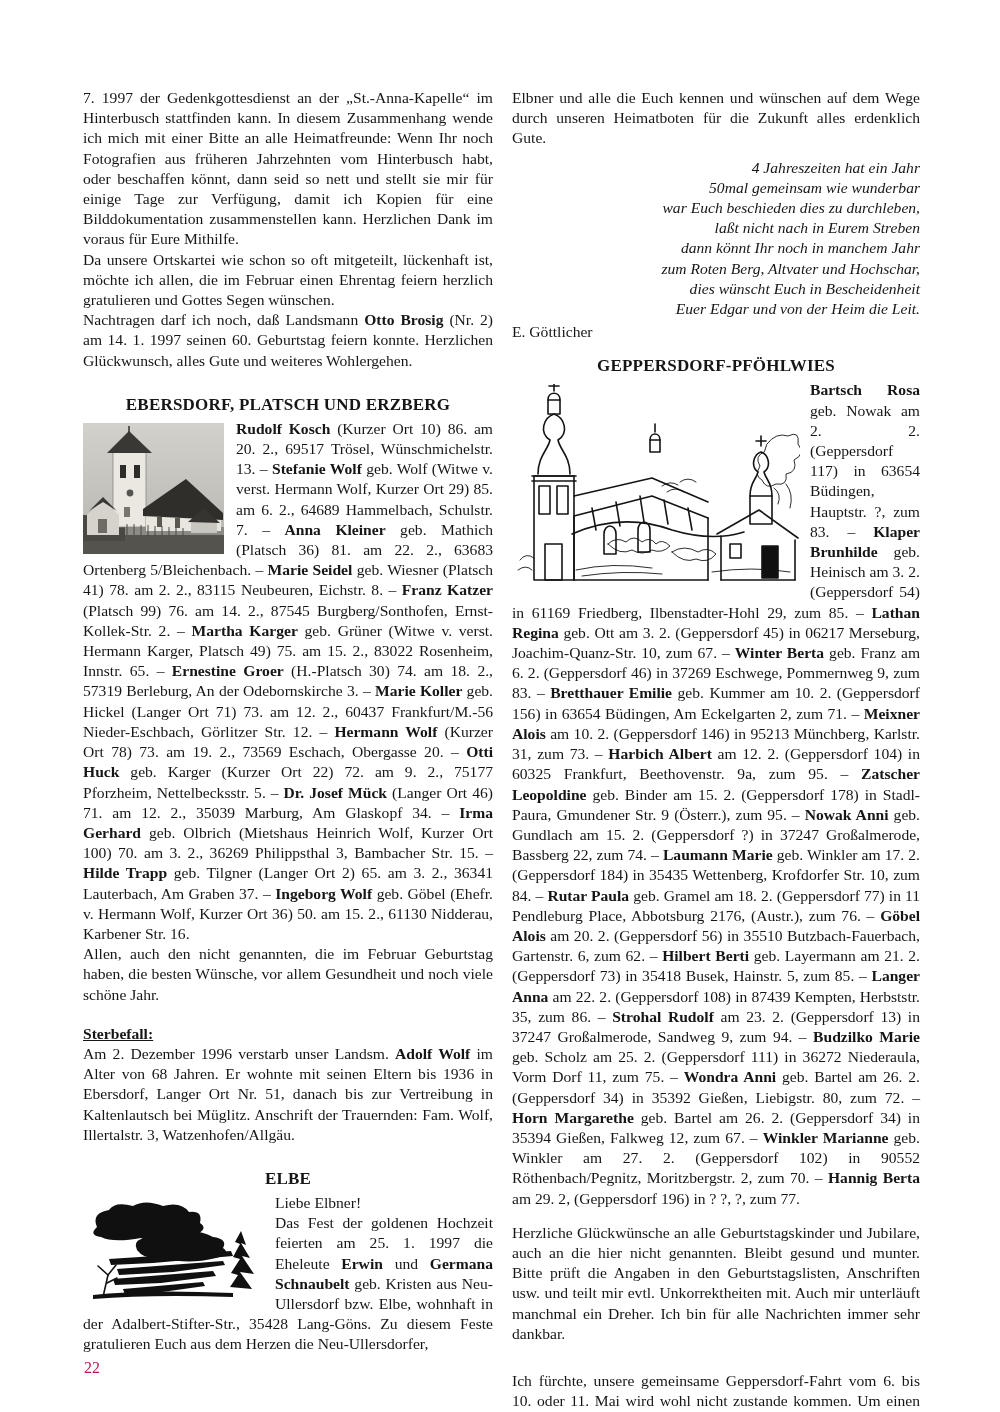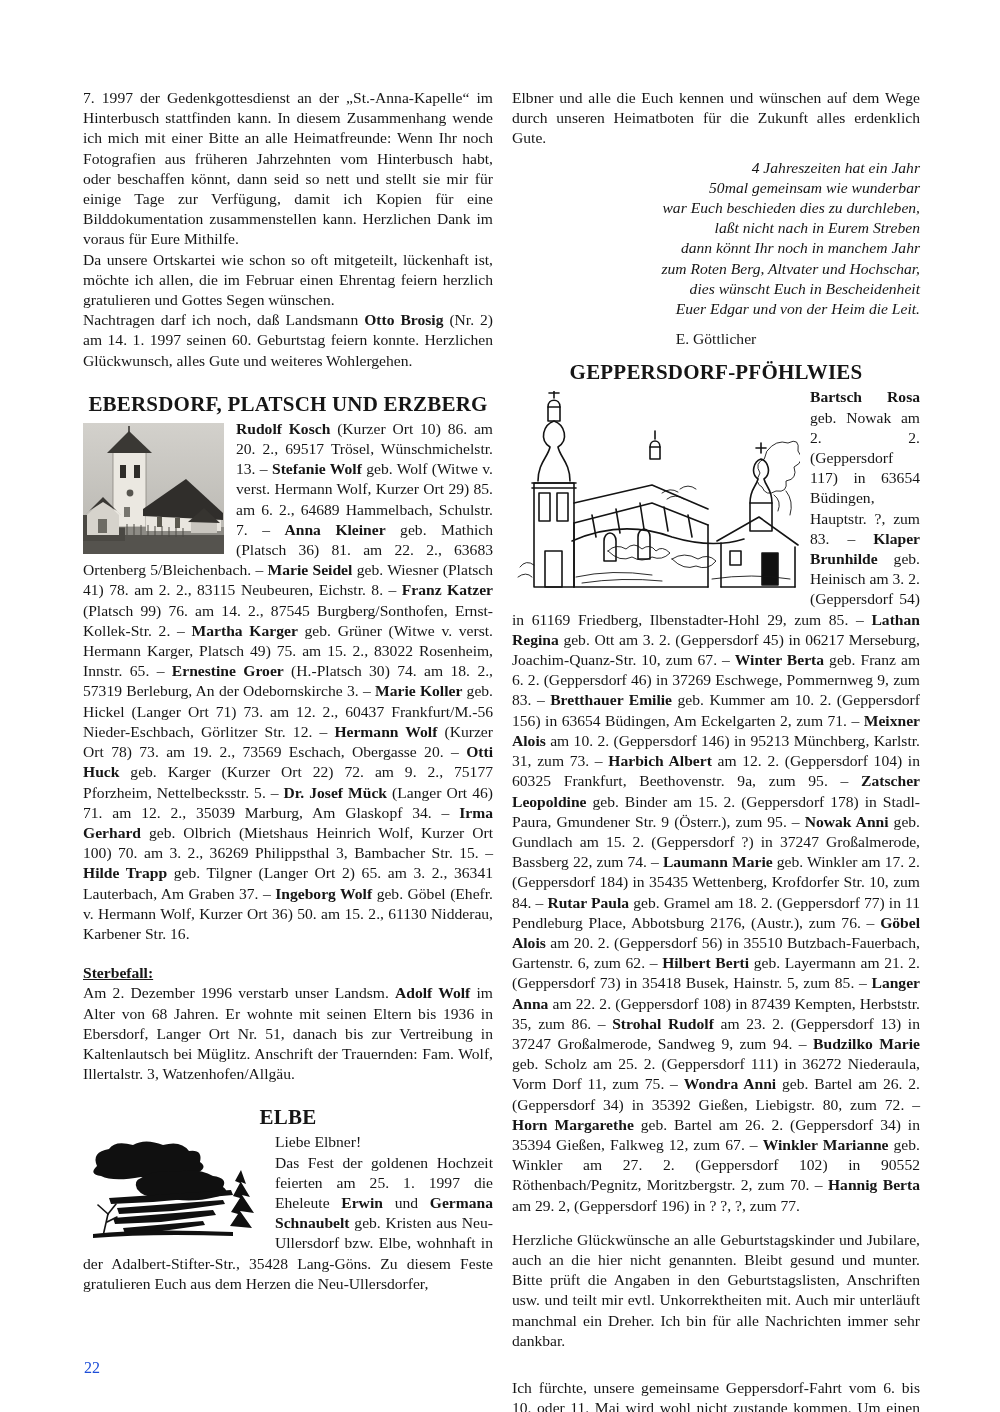--- a/index.html
+++ b/index.html
@@ -9,32 +9,32 @@
     font-family:"Liberation Serif","DejaVu Serif",serif;
     font-size:15.6px; line-height:20.2px;
     -webkit-hyphens:auto; hyphens:auto;
   }
   .col { position:absolute; top:88px; }
   .col-left  { left:83px;  width:410px; }
   .col-right { left:512px; width:408px; }
   p { margin:0; }
   .just { text-align:justify; }
   h2.sec {
-    font-size:21px; line-height:21px; font-weight:bold;
+    font-size:17px; line-height:21px; font-weight:bold;
     text-align:center; margin:23px 0 4px 0; letter-spacing:.2px;
   }
   .section { overflow:visible; }
   .float-img { float:left; margin:4px 12px 2px 0; }
   .float-img svg { display:block; }
   .bold-line { font-weight:bold; margin-top:19px;text-decoration:underline; }
   .poem { font-style:italic; white-space:pre-line; margin:9px 0 0 48px; text-align:right; }
-  .sig { text-align:center; margin-top:10px; }
+  .sig { text-align:left; margin-top:3px; }
   .mt-sm { margin-top:14px; }
   .mt-md { margin-top:27px; }
-  .pagenum { position:absolute; left:84px; top:1358px; font-size:16px; color:#1d4ed8; }
+  .pagenum { position:absolute; left:84px; top:1358px; font-size:16px; color:#be185d; }
   .sketch { stroke:#141414; fill:none; stroke-width:1.6; stroke-linecap:round; stroke-linejoin:round; }
   .sketch-thin { stroke:#141414; fill:none; stroke-width:0.9; stroke-linecap:round; }
   .ink { fill:#101010; stroke:none; }
 </style>
 </head>
 <body>
 
 <div class="col col-left">
 
   <p class="just">7. 1997 der Gedenkgottesdienst an der „St.-Anna-Kapelle“ im Hinterbusch stattfinden kann. In diesem Zusammenhang wende ich mich mit einer Bitte an alle Heimatfreunde: Wenn Ihr noch Fotografien aus früheren Jahrzehnten vom Hinterbusch habt, oder beschaffen könnt, dann seid so nett und stellt sie mir für einige Tage zur Verfügung, damit ich Kopien für eine Bilddokumentation zusammenstellen kann. Herzlichen Dank im voraus für Eure Mithilfe.</p>
@@ -80,20 +80,21 @@
             <line x1="65" y1="102" x2="65" y2="113"></line>
           <line x1="72" y1="103" x2="72" y2="113"></line>
             <line x1="79" y1="103" x2="79" y2="113"></line>
           <line x1="86" y1="104" x2="86" y2="114"></line>
             <line x1="93" y1="104" x2="93" y2="114"></line>
           <line x1="100" y1="105" x2="100" y2="114"></line>
         </g>
       </svg>
     </span>
     <p class="just"><span style="font-weight: bold;">Rudolf Kosch</span><span> (Kurzer Ort 10) 86. am 20. 2., 69517 Trösel, Wünschmichelstr. 13. – </span><span style="font-weight: bold;">Stefanie Wolf</span><span> geb. Wolf (Witwe v. verst. Hermann Wolf, Kurzer Ort 29) 85. am 6. 2., 64689 Hammelbach, Schulstr. 7. – </span><span style="font-weight: bold;">Anna Kleiner</span><span> geb. Mathich (Platsch 36) 81. am 22. 2., 63683 Ortenberg 5/Bleichenbach. – </span><span style="font-weight: bold;">Marie Seidel</span><span> geb. Wiesner (Platsch 41) 78. am 2. 2., 83115 Neubeuren, Eichstr. 8. – </span><span style="font-weight: bold;">Franz Katzer</span><span> (Platsch 99) 76. am 14. 2., 87545 Burgberg/Sonthofen, Ernst-Kollek-Str. 2. – </span><span style="font-weight: bold;">Martha Karger</span><span> geb. Grüner (Witwe v. verst. Hermann Karger, Platsch 49) 75. am 15. 2., 83022 Rosenheim, Innstr. 65. – </span><span style="font-weight: bold;">Ernestine Groer</span><span> (H.-Platsch 30) 74. am 18. 2., 57319 Berleburg, An der Odebornskirche 3. – </span><span style="font-weight: bold;">Marie Koller</span><span> geb. Hickel (Langer Ort 71) 73. am 12. 2., 60437 Frankfurt/M.-56 Nieder-Eschbach, Görlitzer Str. 12. – </span><span style="font-weight: bold;">Hermann Wolf</span><span> (Kurzer Ort 78) 73. am 19. 2., 73569 Eschach, Obergasse 20. – </span><span style="font-weight: bold;">Otti Huck</span><span> geb. Karger (Kurzer Ort 22) 72. am 9. 2., 75177 Pforzheim, Nettelbecksstr. 5. – </span><span style="font-weight: bold;">Dr. Josef Mück</span><span> (Langer Ort 46) 71. am 12. 2., 35039 Marburg, Am Glaskopf 34. – </span><span style="font-weight: bold;">Irma Gerhard</span><span> geb. Olbrich (Mietshaus Heinrich Wolf, Kurzer Ort 100) 70. am 3. 2., 36269 Philippsthal 3, Bambacher Str. 15. – </span><span style="font-weight: bold;">Hilde Trapp</span><span> geb. Tilgner (Langer Ort 2) 65. am 3. 2., 36341 Lauterbach, Am Graben 37. – </span><span style="font-weight: bold;">Ingeborg Wolf</span><span> geb. Göbel (Ehefr. v. Hermann Wolf, Kurzer Ort 36) 50. am 15. 2., 61130 Nidderau, Karbener Str. 16.</span></p>
+    <p class="just">Allen, auch den nicht genannten, die im Februar Geburtstag haben, die besten Wünsche, vor allem Gesundheit und noch viele schöne Jahr.</p>
     <p class="bold-line">Sterbefall:</p>
     <p class="just"><span>Am 2. Dezember 1996 verstarb unser Landsm. </span><span style="font-weight: bold;">Adolf Wolf</span><span> im Alter von 68 Jahren. Er wohnte mit seinen Eltern bis 1936 in Ebersdorf, Langer Ort Nr. 51, danach bis zur Vertreibung in Kaltenlautsch bei Müglitz. Anschrift der Trauernden: Fam. Wolf, Illertalstr. 3, Watzenhofen/Allgäu.</span></p>
   </div>
 
   <h2 class="sec">ELBE</h2>
 
   <div class="section">
     <span class="float-img">
       <svg width="180" height="104" viewBox="0 0 180 104">
         <path class="ink" d="M14,30 Q8,16 26,13 Q32,4 50,9 Q62,2 80,9 Q98,4 106,15 Q120,13 117,26 Q126,32 112,38 Q88,46 58,41 Q30,46 18,40 Q5,38 14,30 Z"></path>

